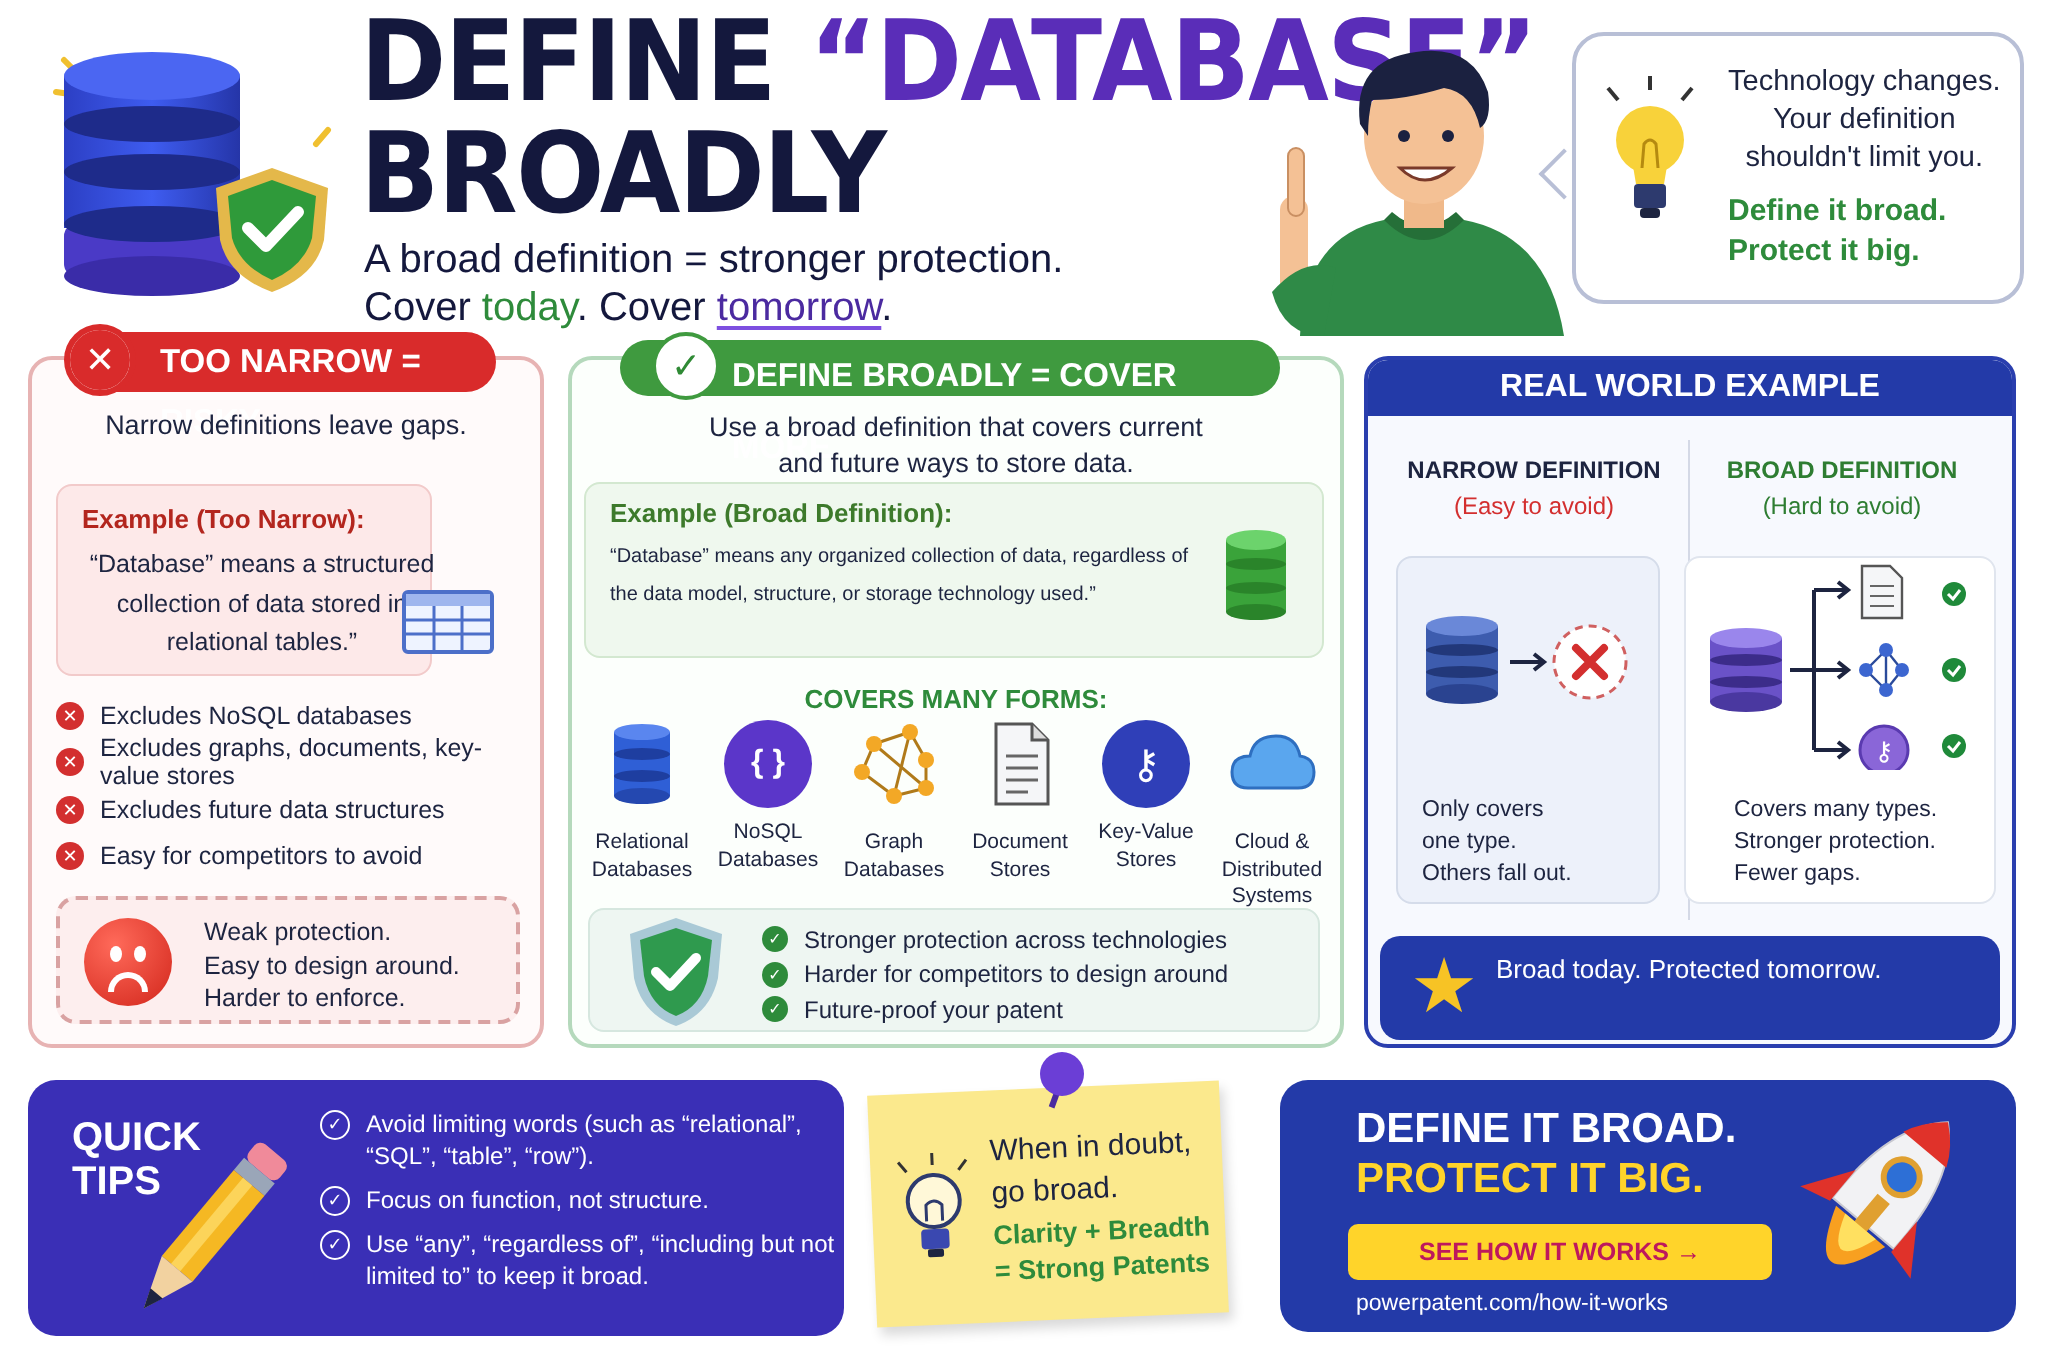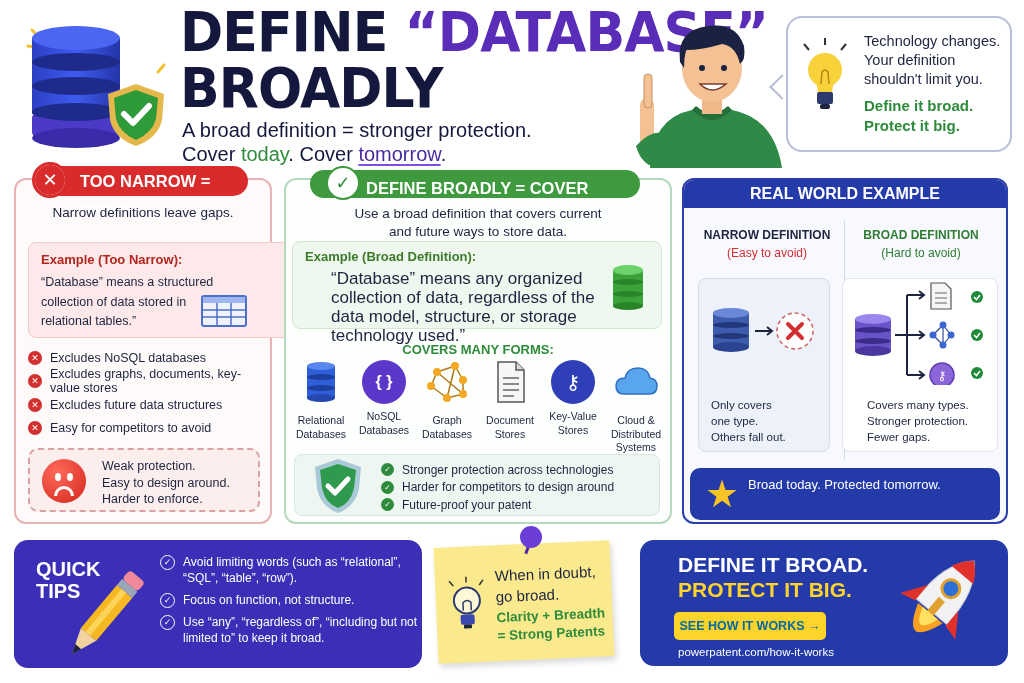--- a/index.html
+++ b/index.html
@@ -13,51 +13,51 @@
   .title { left: 180px; top: 4px; font-family: "DejaVu Sans", sans-serif; font-weight: 900; font-size: 56px; line-height: 56px; color: #14183d; letter-spacing: -1px; transform: scaleX(0.93); transform-origin: left top; white-space: nowrap; }
   .title .purple { color: #5a2db8; }
   .subtitle { left: 182px; top: 118px; font-size: 20px; line-height: 24px; color: #14183d; font-weight: 500; }
   .subtitle .g { color: #2e8b3b; }
   .subtitle .p { color: #4b2aa0; text-decoration: underline; text-decoration-color: #7d4fe0; text-underline-offset: 3px; }
 
   .person { left: 632px; top: 10px; width: 160px; height: 158px; }
   .bubble { left: 786px; top: 16px; width: 226px; height: 136px; border: 2px solid #b8bfd6; border-radius: 16px; background: #fff; }
   .bubble-tail { left: 773px; top: 78px; width: 18px; height: 18px; background: #fff; border-left: 2px solid #b8bfd6; border-bottom: 2px solid #b8bfd6; transform: rotate(45deg); }
   .bubble .bulb { position: absolute; left: 12px; top: 18px; width: 50px; height: 80px; }
-  .bubble .txt { position: absolute; left: 76px; top: 14px; font-size: 14.5px; line-height: 19px; color: #1d2440; }
+  .bubble .txt { position: absolute; left: 76px; top: 14px; font-size: 14.5px; line-height: 19px; color: #1d2440; text-align: center; }
   .bubble .gtxt { position: absolute; left: 76px; top: 78px; font-size: 15px; line-height: 20px; color: #2e8b3b; font-weight: bold; }
 
   
   .card-red { left: 14px; top: 178px; width: 258px; height: 346px; border: 2px solid #e7b3b3; border-radius: 12px; background: #fffafa; }
   .pill-red { left: 36px; top: 166px; width: 212px; height: 30px; background: #d92b2b; border-radius: 15px; color: #fff; font-weight: bold; font-size: 16.5px; line-height: 30px; padding-left: 44px; }
   .pill-red-icon { left: 32px; top: 162px; width: 36px; height: 36px; border-radius: 50%; background: #fff; border: 3px solid #d92b2b; }
   .pill-red-icon::after { content: "✕"; position: absolute; left: 0; top: 0; width: 30px; height: 30px; line-height: 30px; text-align: center; color: #fff; background: #d92b2b; border-radius: 50%; font-weight: bold; font-size: 18px; }
   .red-intro { left: 24px; top: 204px; width: 238px; text-align: center; font-size: 13.5px; line-height: 18px; color: #1d2440; }
-  .red-example { left: 28px; top: 242px; width: 264px; height: 96px; background: #fde9e9; border: 1px solid #f2caca; border-radius: 8px; }
+  .red-example { left: 28px; top: 242px; width: 188px; height: 96px; background: #fde9e9; border: 1px solid #f2caca; border-radius: 8px; text-align: center; }
   .red-example .hd { position: absolute; left: 12px; top: 9px; font-size: 13px; font-weight: bold; color: #b3261e; }
   .red-example .bd { position: absolute; left: 12px; top: 30px; width: 180px; font-size: 12.5px; line-height: 19.5px; color: #1d2440; }
   .table-icon { position: absolute; left: 172px; top: 52px; width: 46px; height: 32px; border: 2px solid #4c6fc9; border-radius: 3px; background: #eef3ff; }
   .red-list { left: 28px; top: 346px; width: 240px; }
   .red-list .li { height: 23.5px; display: flex; align-items: center; font-size: 12.5px; color: #1d2440; }
   .xdot { width: 14px; height: 14px; border-radius: 50%; background: #d32f2f; color: #fff; font-size: 9px; line-height: 14px; text-align: center; font-weight: bold; margin-right: 8px; flex: none; }
   .sad-box { left: 28px; top: 448px; width: 232px; height: 64px; border: 2px dashed #d9a2a2; border-radius: 10px; background: #fdeeee; }
   .sad-face { position: absolute; left: 12px; top: 9px; width: 44px; height: 44px; border-radius: 50%; background: radial-gradient(circle at 35% 30%, #ff6a5a, #d2261b); }
   .sad-face .e1, .sad-face .e2 { position: absolute; top: 14px; width: 6px; height: 8px; background: #fff; border-radius: 50%; }
   .sad-face .e1 { left: 13px; } .sad-face .e2 { left: 25px; }
   .sad-face .m { position: absolute; left: 12px; top: 27px; width: 20px; height: 10px; border: 3px solid #fff; border-bottom: none; border-radius: 10px 10px 0 0; }
   .sad-box .t { position: absolute; left: 72px; top: 8px; font-size: 12.5px; line-height: 16.5px; color: #1d2440; }
 
   
   .card-green { left: 284px; top: 178px; width: 388px; height: 346px; border: 2px solid #b5d9bc; border-radius: 12px; background: #fcfffc; }
   .pill-green { left: 310px; top: 170px; width: 330px; height: 28px; background: #3f9a3f; border-radius: 14px; color: #fff; font-weight: bold; font-size: 16.5px; line-height: 36px; padding-left: 56px; }
   .pill-green-icon { left: 326px; top: 166px; width: 34px; height: 34px; border-radius: 50%; background: #fff; border: 2px solid #3f9a3f; color: #2f8a35; text-align: center; line-height: 30px; font-size: 18px; font-weight: bold; }
   .green-intro { left: 290px; top: 205px; width: 376px; text-align: center; font-size: 13.5px; line-height: 18px; color: #1d2440; }
   .green-example { left: 292px; top: 241px; width: 370px; height: 88px; background: #eff8ee; border: 1px solid #d3e8d0; border-radius: 8px; }
   .green-example .hd { position: absolute; left: 12px; top: 7px; font-size: 13px; font-weight: bold; color: #3d7a2b; }
-  .green-example .bd { position: absolute; left: 12px; top: 27px; width: 300px; font-size: 17px; line-height: 19px; color: #1d2440; margin-left: 26px; }
+  .green-example .bd { position: absolute; left: 12px; top: 27px; width: 300px; font-size: 10px; line-height: 19px; color: #1d2440; }
   .green-db { position: absolute; left: 318px; top: 22px; width: 34px; height: 46px; }
   .forms-title { left: 290px; top: 342px; width: 376px; text-align: center; font-size: 13px; font-weight: bold; color: #2e8b3b; }
   .forms { left: 290px; top: 360px; width: 380px; display: flex; }
   .form { width: 62px; margin-right: 1px; text-align: center; }
   .form .ic { width: 44px; height: 44px; margin: 0 auto 6px; position: relative; }
   .form .lb { font-size: 10.5px; line-height: 13.5px; color: #1d2440; }
   .circle-ic { border-radius: 50%; color: #fff; font-weight: bold; display: flex; align-items: center; justify-content: center; }
   .benefit-box { left: 294px; top: 454px; width: 366px; height: 62px; background: #eef6f2; border: 1px solid #d6e7df; border-radius: 8px; }
   .shield-big { position: absolute; left: 18px; top: 2px; width: 50px; height: 58px; }
   .benefit-list { position: absolute; left: 86px; top: 6px; }
@@ -88,21 +88,21 @@
   .note { left: 436px; top: 544px; width: 176px; height: 116px; background: #fbe98d; transform: rotate(-2.5deg); box-shadow: 2px 4px 6px rgba(0,0,0,0.15); }
   .pin { left: 520px; top: 526px; width: 22px; height: 22px; border-radius: 50%; background: #6b3ed6; }
   .pin-stem { left: 526px; top: 544px; width: 3px; height: 10px; background: #4a2aa0; transform: rotate(20deg); }
   .note .bulb2 { position: absolute; left: 12px; top: 30px; width: 38px; height: 62px; }
   .note .t1 { position: absolute; left: 60px; top: 20px; font-size: 15px; line-height: 21px; color: #1d2440; font-weight: 500; }
   .note .t2 { position: absolute; left: 60px; top: 64px; font-size: 13.5px; line-height: 18px; color: #2e8b3b; font-weight: 600; }
 
   .cta { left: 640px; top: 540px; width: 368px; height: 126px; background: #233aa8; border-radius: 14px; }
   .cta .l1 { position: absolute; left: 38px; top: 12px; color: #fff; font-weight: 900; font-size: 21px; line-height: 25px; }
   .cta .l2 { position: absolute; left: 38px; top: 37px; color: #ffd42a; font-weight: 900; font-size: 21px; line-height: 25px; }
-  .cta .btn { position: absolute; left: 34px; top: 72px; width: 152px; height: 28px; background: #ffd42a; border-radius: 5px; text-align: center; font-weight: bold; font-size: 12.5px; line-height: 28px; color: #0369a1; }
+  .cta .btn { position: absolute; left: 34px; top: 72px; width: 212px; height: 28px; background: #ffd42a; border-radius: 5px; text-align: center; font-weight: bold; font-size: 12.5px; line-height: 28px; color: #be185d; }
   .cta .url { position: absolute; left: 38px; top: 106px; color: #fff; font-size: 11.5px; }
   .rocket { position: absolute; left: 238px; top: 4px; width: 120px; height: 120px; }
 </style>
 </head>
 <body>
 
 <svg class="abs hero-icon" viewBox="0 0 150 140">
   <defs>
     <linearGradient id="dbg" x1="0" x2="1">
         <stop offset="0" stop-color="#2c3fc4"></stop>

